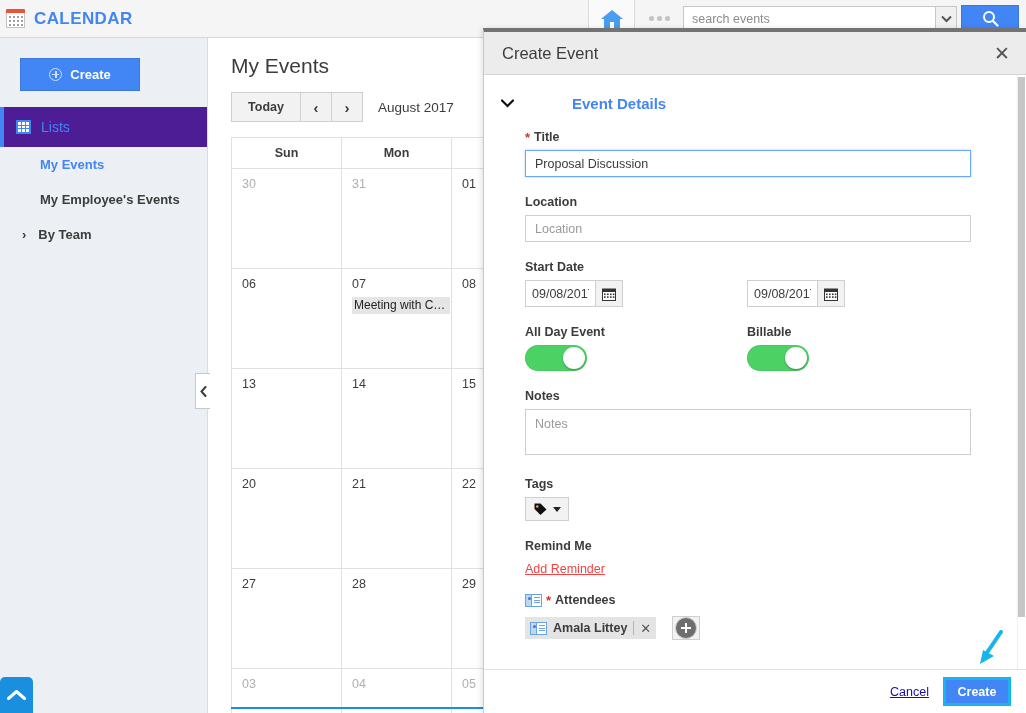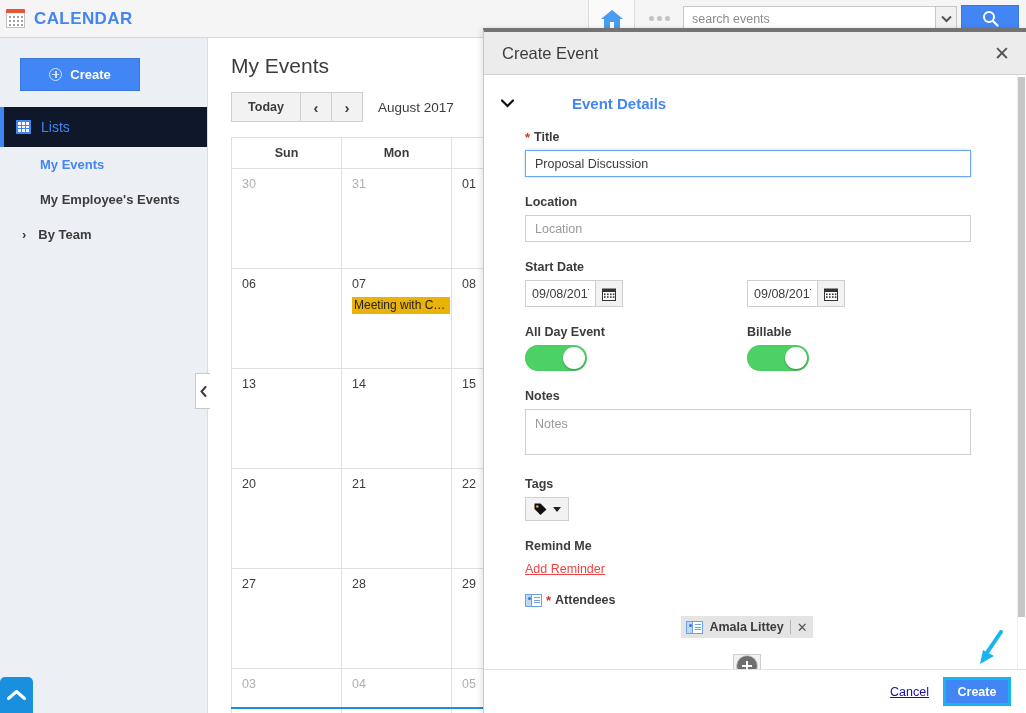--- a/index.html
+++ b/index.html
@@ -66,21 +66,21 @@
     display:flex; align-items:center; justify-content:center; gap:8px;
   }
   .plus-circ {
     width:13px;height:13px;border-radius:50%;border:1.5px solid #cfe0fb;
     display:flex;align-items:center;justify-content:center;position:relative;
   }
   .plus-circ:before { content:""; position:absolute; width:7px;height:1.5px;background:#cfe0fb; }
   .plus-circ:after  { content:""; position:absolute; width:1.5px;height:7px;background:#cfe0fb; }
 
   .nav-lists {
-    margin-top: 16px; height: 40px; background:#0f172a; border-left: 4px solid #4285f4;
+    margin-top: 16px; height: 40px; background:#4c1d95; border-left: 4px solid #4285f4;
     display:flex; align-items:center; gap:10px; padding-left: 12px; cursor:pointer;
   }
   .nav-lists .label { color:#4285f4; font-size:14px; }
   .grid-icon { width:15px;height:14px;border:1.5px solid #4285f4;display:grid;
     grid-template-columns:1fr 1fr 1fr; grid-template-rows:1fr 1fr 1fr; gap:1px; padding:1px; background:#4285f4;}
   .grid-icon i { background:#fff; }
 
   .nav-sub {
     padding-left: 40px; height: 35px; display:flex; align-items:center;
     font-size: 13px; font-weight: bold; cursor:pointer;
@@ -217,21 +217,21 @@
   .tag-btn {
     width:44px; height:24px; border:1px solid #cfcfcf; background:#f2f2f2;
     display:flex; align-items:center; justify-content:center; gap:5px; cursor:pointer;
   }
   .tri-down { width:0;height:0;border-left:4px solid transparent;border-right:4px solid transparent;border-top:5px solid #222; }
 
   .link {
     color:#ef4444; font-size:12.5px; text-decoration:underline; cursor:pointer; display:inline-block;
   }
 
-  .attendee-row { display:flex; align-items:center; gap:16px; margin-top:9px;flex-direction:column; }
+  .attendee-row { display:flex; align-items:center; gap:16px; margin-top:9px; }
   .chip {
     height:22px; background:#e4e4e4; display:flex; align-items:center; gap:6px; padding:0 5px;
   }
   .chip .nm { font-size:12.5px; font-weight:bold; color:#3c3c3c; }
   .chip .sep { width:1px; height:14px; background:#b5b5b5; }
   .chip .x { font-size:13px; color:#555; cursor:pointer; }
   .add-circ {
     width:20px;height:20px;border-radius:50%;background:#6e6e6e;position:relative;cursor:pointer;
     border:1px solid #cfcfcf; box-sizing:content-box;
   }
@@ -380,21 +380,21 @@
             <div class="cal-cell">
               <div class="daynum">01</div>
             </div>
           </div>
           <div class="cal-row">
             <div class="cal-cell">
               <div class="daynum">06</div>
             </div>
             <div class="cal-cell">
               <div class="daynum">07</div>
-              <div class="event-chip" style="background: #eab308;">Meeting with C…</div>
+              <div class="event-chip" style="background: #e5e5e5;">Meeting with C…</div>
             </div>
             <div class="cal-cell">
               <div class="daynum">08</div>
             </div>
           </div>
           <div class="cal-row">
             <div class="cal-cell">
               <div class="daynum">13</div>
             </div>
             <div class="cal-cell">

